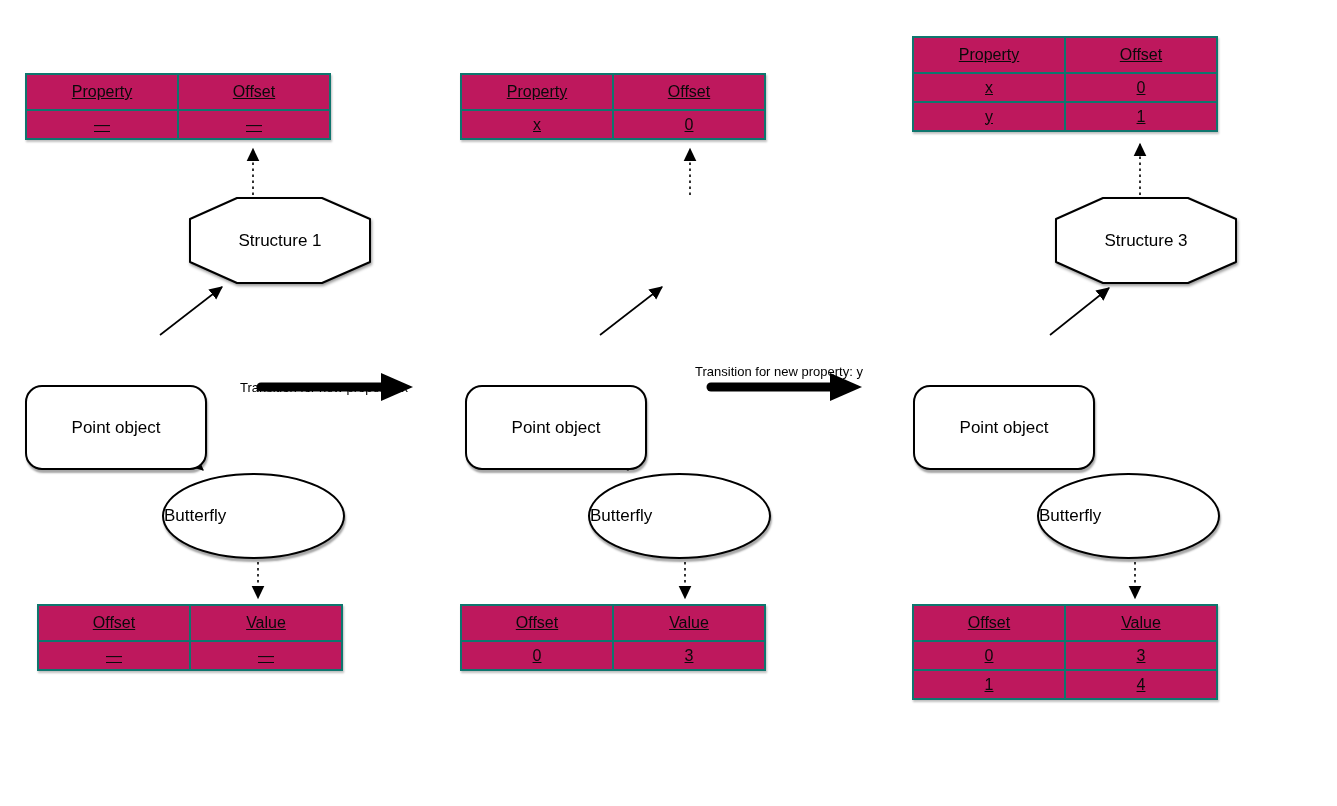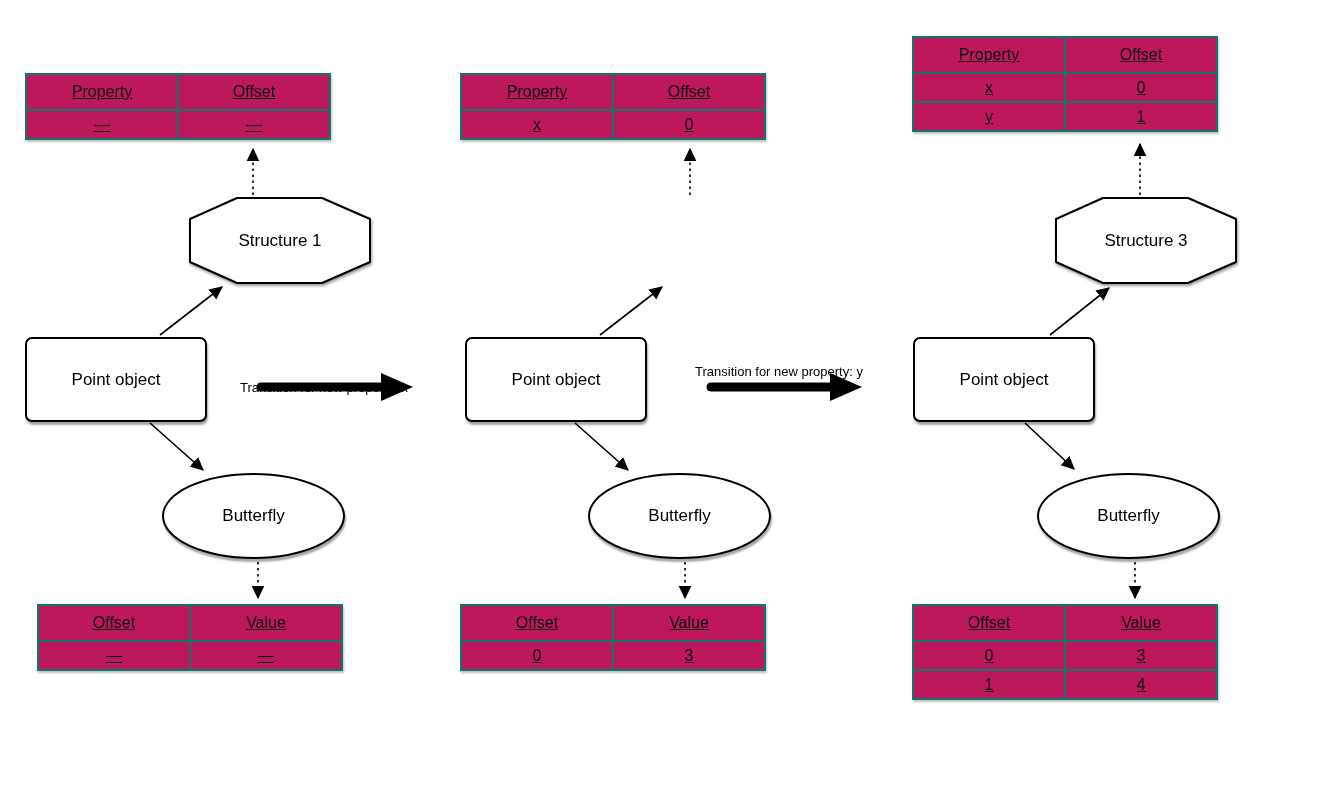--- a/index.html
+++ b/index.html
@@ -30,29 +30,29 @@
     fill:#fff;stroke:#000;stroke-width:2;stroke-linejoin:round;
     filter:drop-shadow(1px 2px 1.5px rgba(0,0,0,0.40));
   }
   .shape-label{
     position:absolute;left:0;top:0;right:0;bottom:0;
     display:flex;align-items:center;justify-content:center;
     font-size:17px;color:#000;
   }
   .node-rect{
     position:absolute;width:178px;height:81px;background:#fff;
-    border:2px solid #000;border-radius:7px;
+    border:2px solid #000;border-radius:17px;
     box-shadow:1px 3px 2px rgba(0,0,0,0.35);
-    display:flex;align-items:center;justify-content:center;font-size:17px;
+    display:flex;align-items:center;justify-content:center;font-size:17px;margin-top:48px;
   }
   .node-ellipse{
     position:absolute;width:179px;height:82px;background:#fff;
     border:2px solid #000;border-radius:50%;
     box-shadow:1px 3px 2px rgba(0,0,0,0.35);
-    display:flex;align-items:center;justify-content:center;font-size:17px;
+    display:flex;align-items:center;justify-content:flex-start;font-size:17px;
   }
   .tlabel{
     position:absolute;width:230px;text-align:center;font-size:13px;color:#000;
     white-space:nowrap;
     margin-top:31px;
   }
 </style>
 </head>
 <body>
 

